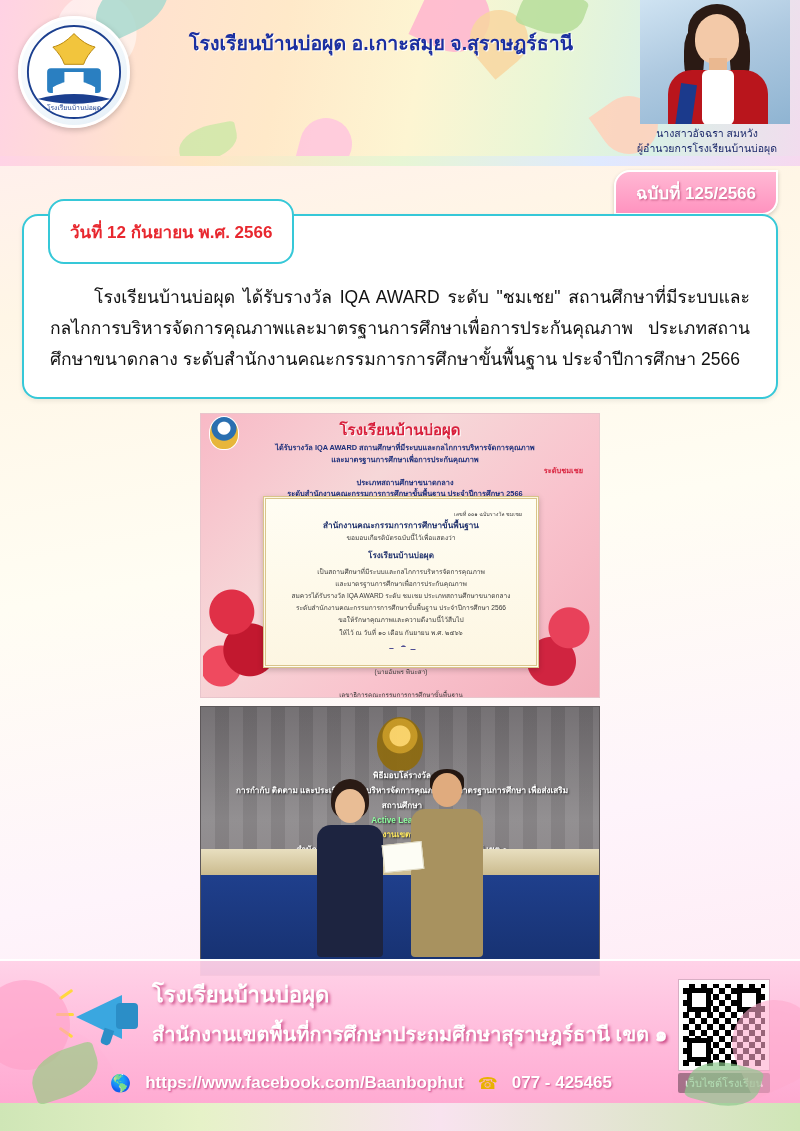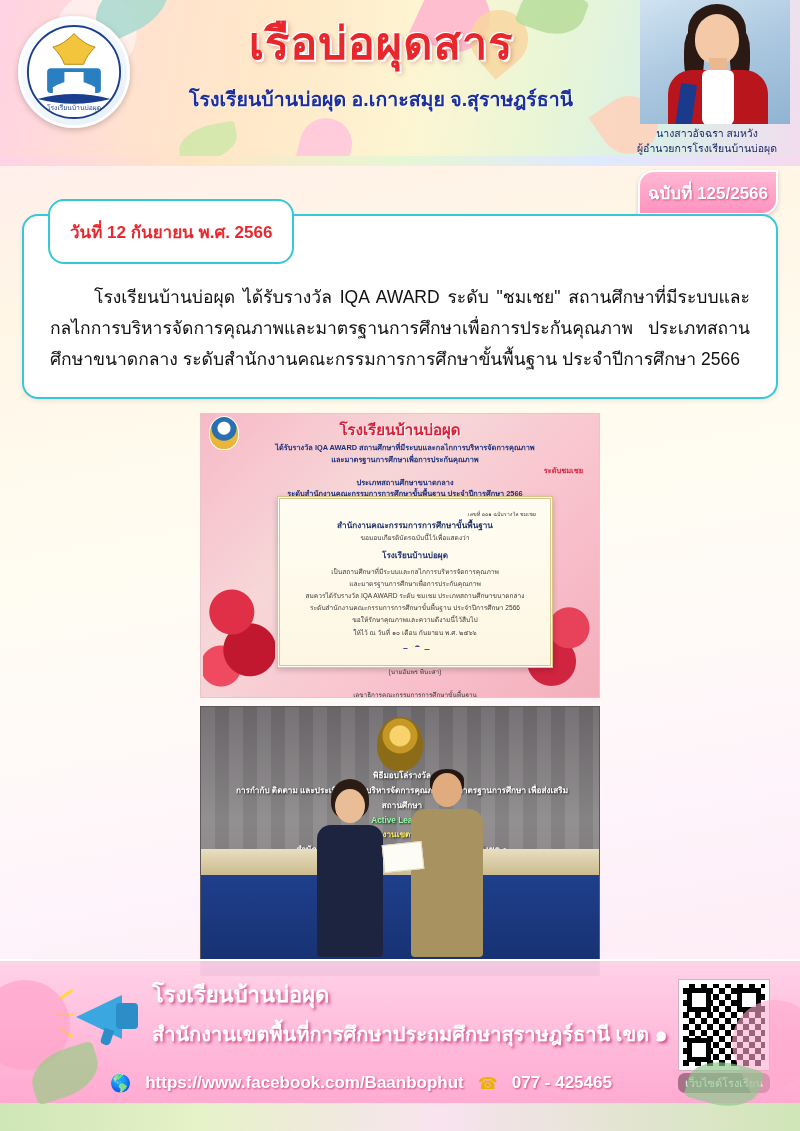--- a/index.html
+++ b/index.html
@@ -93,21 +93,21 @@
     position: absolute; right: 8px; top: 126px; width: 170px;
     text-align: center; font-size: 10.5px; color: #1d2a6b; line-height: 1.45;
   }
 
   
   .issue-row { position: relative; height: 44px; }
   .issue-badge {
     position: absolute; right: 22px; top: 4px;
     background: linear-gradient(180deg, #ffb8d4 0%, #ff93bf 100%);
     color: #ffffff; font-size: 17px; font-weight: bold;
-    padding: 7px 8px; border-radius: 16px 0 16px 0;
+    padding: 7px 20px; border-radius: 16px 0 16px 0;
     border: 2px solid #ffffff;
     box-shadow: 0 2px 4px rgba(0,0,0,0.18);
     text-shadow: 1px 1px 2px rgba(150,20,70,0.5);
   }
 
   
   .news-card {
     position: relative;
     margin: 4px 22px 0 22px;
     background: #ffffff;
@@ -151,21 +151,21 @@
     border: 1px solid #ffffff;
   }
   .cert-lines { position: absolute; top: 28px; left: 26px; right: 16px; text-align: center; }
   .cert-lines div { font-size: 7.4px; color: #1c2f7a; font-weight: bold; line-height: 1.55; }
   .cert-lines .hi { color: #d81f3b; text-align: right; }
   .cert-paper {
     position: absolute; left: 62px; top: 82px; width: 276px; height: 172px;
     background: linear-gradient(180deg, #fffdf3 0%, #fdf6e2 100%);
     border: 3px double #d9c48a;
     box-shadow: 0 2px 6px rgba(0,0,0,0.2);
-    padding: 10px 14px; text-align: center; margin-left: 14px;
+    padding: 10px 14px; text-align: center;
   }
   .cert-paper .l { font-size: 6.6px; color: #3a3a3a; line-height: 1.85; }
   .cert-paper .big { font-size: 8.2px; font-weight: bold; color: #22336e; }
   .cert-sign { margin-top: 12px; font-size: 6.4px; color: #3a3a3a; line-height: 1.7; }
   .sig-mark {
     width: 48px; height: 14px; margin: 2px auto 0;
     border-bottom: 1px solid transparent;
     background:
       radial-gradient(ellipse at 30% 60%, rgba(20,20,120,0.75) 0 2px, rgba(0,0,0,0) 3px),
       radial-gradient(ellipse at 55% 40%, rgba(20,20,120,0.75) 0 2px, rgba(0,0,0,0) 3px),
@@ -270,21 +270,21 @@
   }
   .qr-grid { width: 100%; height: 100%;
     background-image:
       repeating-linear-gradient(90deg, #000 0 6px, #fff 6px 12px),
       repeating-linear-gradient(0deg, #000 0 6px, #fff 6px 12px);
     background-blend-mode: difference;
   }
   .qr-eye { position: absolute; width: 24px; height: 24px; border: 5px solid #000; background: #fff; }
   .qr-label {
     position: absolute; right: 30px; top: 112px; width: 92px; text-align: center;
-    font-size: 11px; color: #ffffff; background: rgba(0,0,0,0.35); border-radius: 7px;
+    font-size: 11px; color: #ffffff; background: rgba(0,0,0,0.35); border-radius: 2px;
     padding: 1px 0;
   }
   .bottom-strip {
     position: absolute; left: 0; right: 0; bottom: 0; height: 28px;
     background: linear-gradient(90deg, #cfe6b6 0%, #e6f2c8 25%, #f8e3ef 55%, #cfe6b6 100%);
   }
 </style>
 </head>
 <body>
 
@@ -307,21 +307,20 @@
         <path d="M50 10 C58 18 64 22 72 24 C66 30 62 36 60 42 L40 42 C38 36 34 30 28 24 C36 22 42 18 50 10 Z" fill="#f2c53d" stroke="#b8860b" stroke-width="1"></path>
         <rect x="22" y="46" width="56" height="26" rx="4" fill="#2a7fc1"></rect>
         <path d="M28 66 q22 -14 44 0 l0 6 l-44 0 z" fill="#ffffff"></path>
         <rect x="40" y="50" width="20" height="14" fill="#ffffff"></rect>
         <path d="M12 78 q38 -10 76 0 q-38 10 -76 0 z" fill="#1b3f8f"></path>
         <text x="50" y="90" font-size="7" text-anchor="middle" fill="#1b3f8f" font-family="DejaVu Sans">โรงเรียนบ้านบ่อผุด</text>
       </svg>
     </div>
 
     <div class="title-block">
-      <div class="main-title">เรือบ่อผุดสาร</div>
       <div class="sub-title">โรงเรียนบ้านบ่อผุด อ.เกาะสมุย จ.สุราษฎร์ธานี</div>
     </div>
 
     <div class="portrait">
       <div class="portrait-bg"></div>
       <div class="p-hair"></div>
         <div class="p-hair2"></div>
         <div class="p-hair3"></div>
       <div class="p-head"></div>
       <div class="p-neck"></div>

